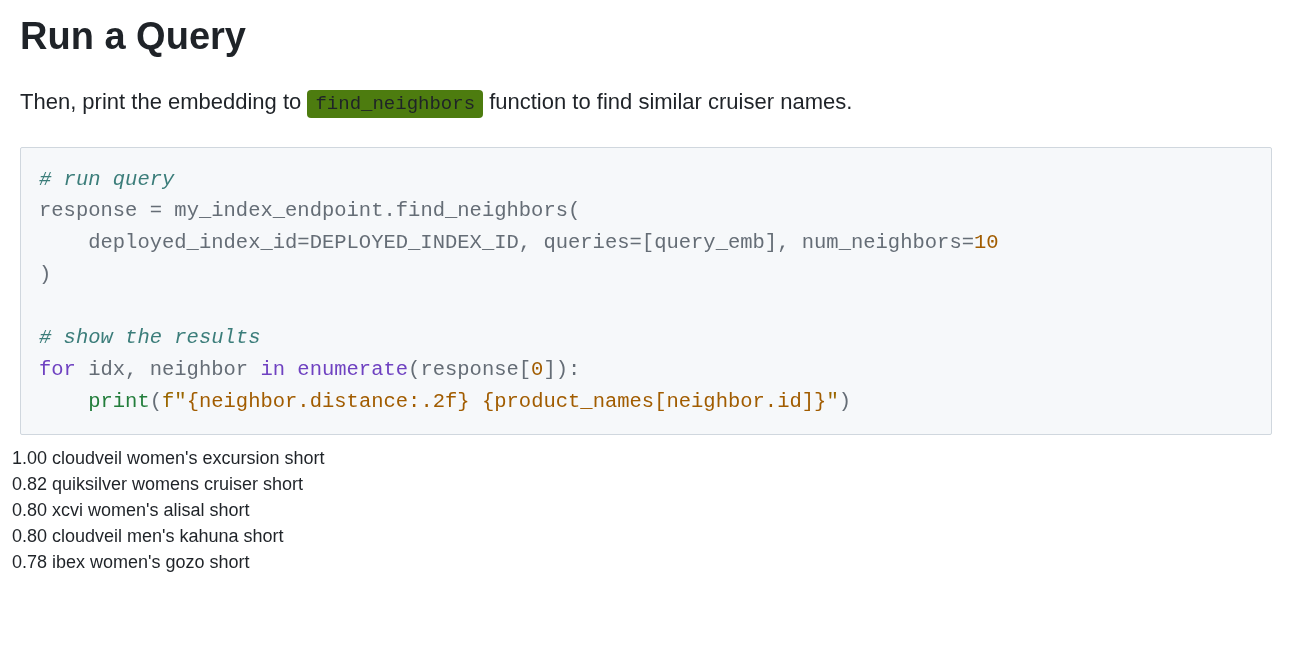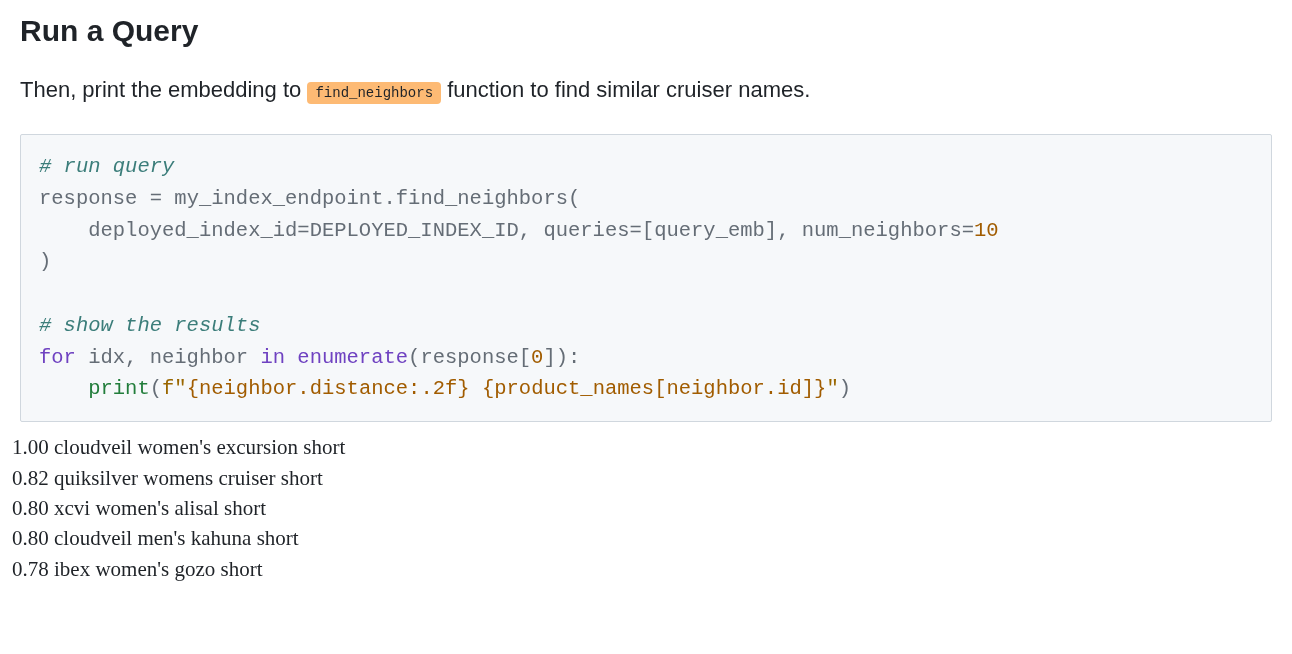--- a/index.html
+++ b/index.html
@@ -9,38 +9,38 @@
     }
     body {
       font-family: -apple-system, BlinkMacSystemFont, "Segoe UI", Helvetica, Arial, sans-serif;
       color: #1f2328;
       background: #ffffff;
       padding: 8px 20px 20px 20px;
       font-size: 16px;
       line-height: 1.5;
     }
     h2.section-heading {
-      font-size: 30px;
+      font-size: 38px;
       font-weight: 700;
       margin-bottom: 20px;
       margin-top: 0;
       color: #1f2328;
     }
     p.intro-text {
       font-size: 22px;
       color: #1f2328;
       margin-bottom: 28px;
       line-height: 1.5;
     }
     code.inline-code {
       font-family: ui-monospace, SFMono-Regular, "SF Mono", Menlo, Consolas, "Liberation Mono", monospace;
-      background: #fdba74;
+      background: #4d7c0f;
       padding: 3px 8px;
       border-radius: 4px;
-      font-size: 14px;
+      font-size: 19px;
     }
     .code-block-wrapper {
       background: #f6f8fa;
       border: 1px solid #d0d7de;
       border-radius: 2px;
       padding: 16px 18px;
       margin-bottom: 10px;
       overflow-x: auto;
     }
     pre.code-block {
@@ -52,22 +52,22 @@
     }
     .tok-comment { color: #3b7d7a; font-style: italic; }
     .tok-keyword { color: #6f42c1; }
     .tok-builtin { color: #6f42c1; }
     .tok-func { color: #227d3b; }
     .tok-number { color: #a15c00; }
     .tok-string { color: #9a6700; }
     .tok-fstring-brace { color: #a15c00; }
     .tok-plain { color: #656d76; }
     pre.output-block {
-      font-family: Liberation Serif, serif;
-      font-size: 21px;
+      font-family: Liberation Sans, sans-serif;
+      font-size: 18px;
       line-height: 1.45;
       color: #1f2328;
       white-space: pre;
       margin-left: -8px;
     }
   </style>
 </head>
 <body>
 
 <h2 class="section-heading">Run a Query</h2>

